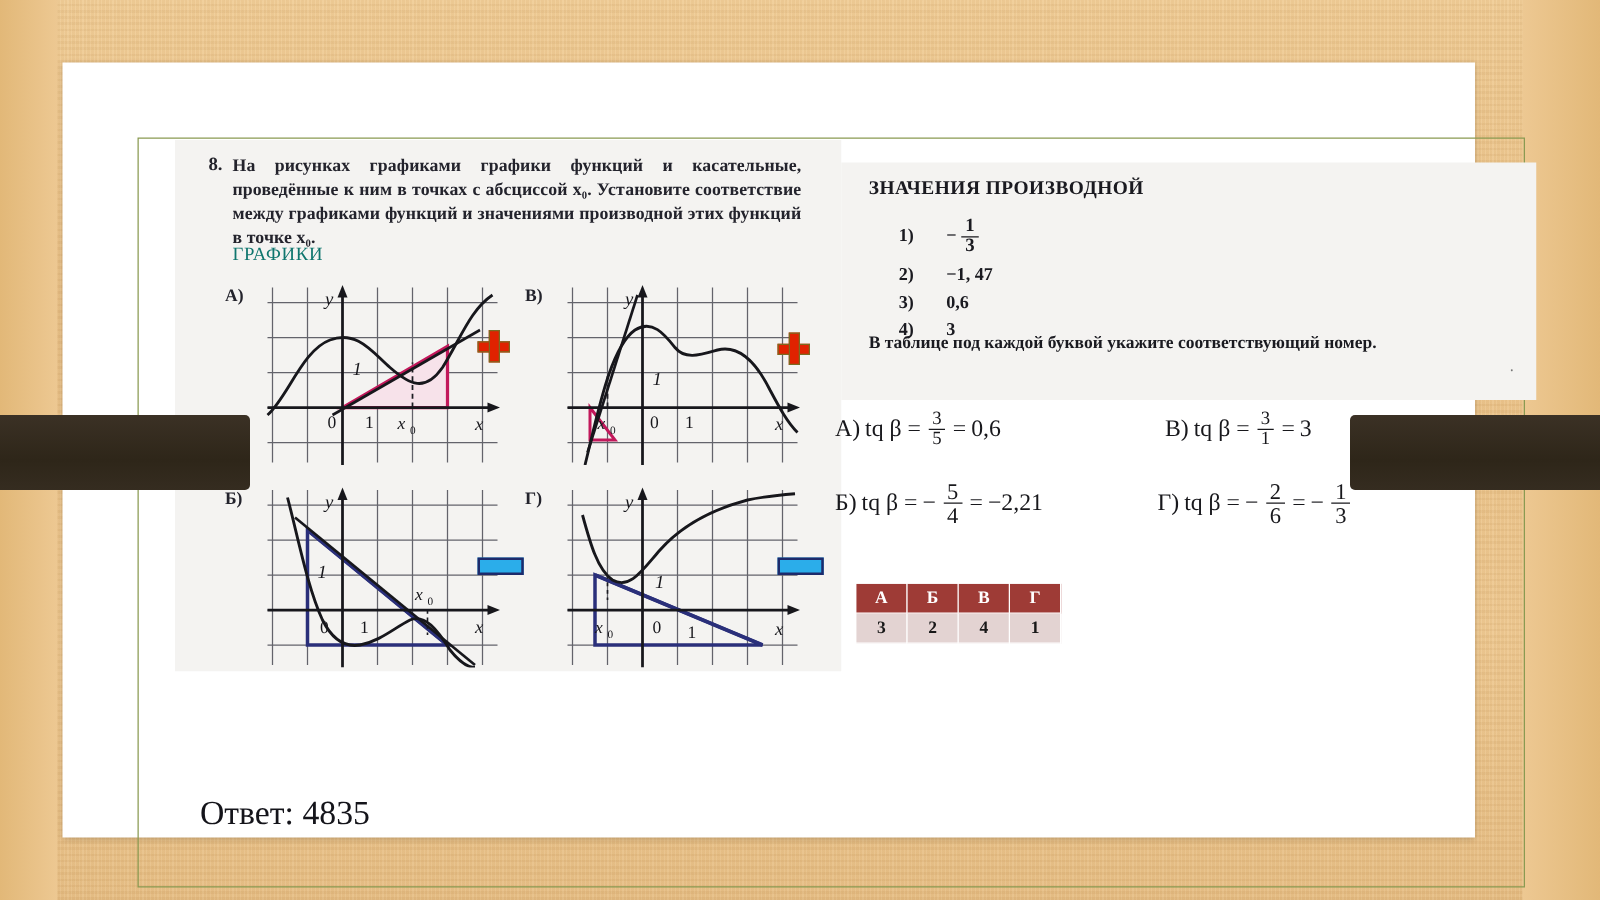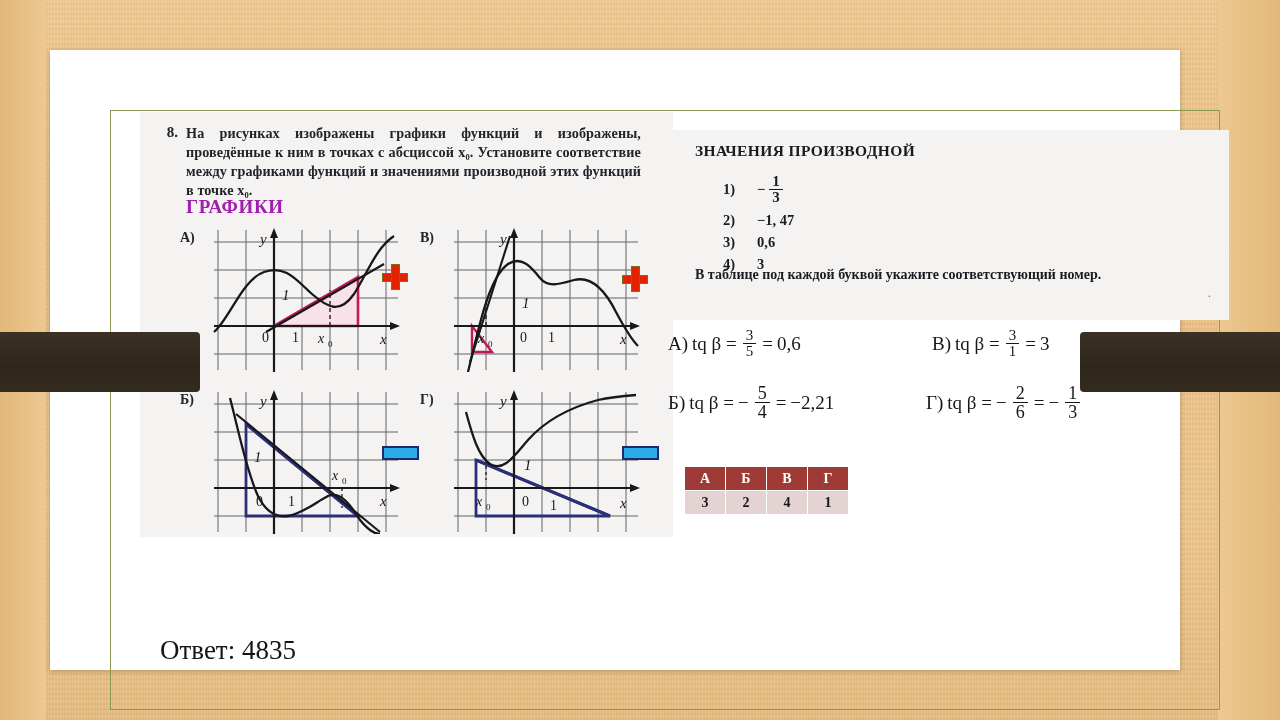--- a/index.html
+++ b/index.html
@@ -49,39 +49,39 @@
   .band.left{left:0;width:200px;border-top-right-radius:4px;border-bottom-right-radius:4px;}
   .band.right{right:0;width:200px;border-top-left-radius:4px;border-bottom-left-radius:4px;}
 
   
   .scan{
     position:absolute;
     background:#f4f3f1;
     color:#1a1a20;
   }
   #scan-left{ left:90px; top:62px; width:533px; height:425px; }
-  #scan-right{ left:623px; top:80px; width:556px; height:190px;text-align:center; }
+  #scan-right{ left:623px; top:80px; width:556px; height:190px; }
 
   
   #task-head{
     position:absolute;left:0;top:12px;width:533px;
     display:flex;
   }
   #task-num{
     width:38px;text-align:right;font-weight:bold;font-size:15px;
     padding-right:8px;color:#22222a;
   }
   #task-text{
     width:455px;font-size:14.2px;line-height:1.34;
     text-align:justify;font-weight:bold;color:#23232c;
     letter-spacing:.1px;
   }
   #graphs-label{
-    position:absolute;left:46px;top:84px;font-size:19px;font-weight:bold;
-    letter-spacing:.6px;color:#a21caf;
+    position:absolute;left:46px;top:84px;font-size:15px;font-weight:normal;
+    letter-spacing:.6px;color:#0f766e;
   }
 
   
   .gcell{position:absolute;}
   .glabel{position:absolute;font-size:14px;font-weight:bold;color:#23232c;}
   .marker-plus{
     position:absolute;width:26px;height:26px;
   }
   .marker-plus i{
     position:absolute;background:#e02200;
@@ -132,21 +132,21 @@
 
 <div id="wood"></div>
 
 <div id="slide">
   <div id="slide-border"></div>
 
   <div class="scan" id="scan-left">
 
     <div id="task-head">
       <div id="task-num">8.</div>
-      <div id="task-text">На рисунках изображены графики функций и изображены, проведённые к ним в точках с абсциссой x₀. Установите соответствие между графиками функций и значениями производной этих функций в точке x₀.</div>
+      <div id="task-text">На рисунках графиками графики функций и касательные, проведённые к ним в точках с абсциссой x₀. Установите соответствие между графиками функций и значениями производной этих функций в точке x₀.</div>
     </div>
 
     <div id="graphs-label">ГРАФИКИ</div>
 
     <div class="gcell" style="left:40px;top:110px;width:230px;height:150px;">
       <div class="glabel" style="left:0;top:8px;">А)</div>
       <svg width="200" height="150" style="position:absolute;left:28px;top:0;">
         <g stroke="#63636b" stroke-width="1" fill="none">
           <line x1="10" y1="8" x2="10" y2="148"></line>
           <line x1="38" y1="8" x2="38" y2="148"></line>

